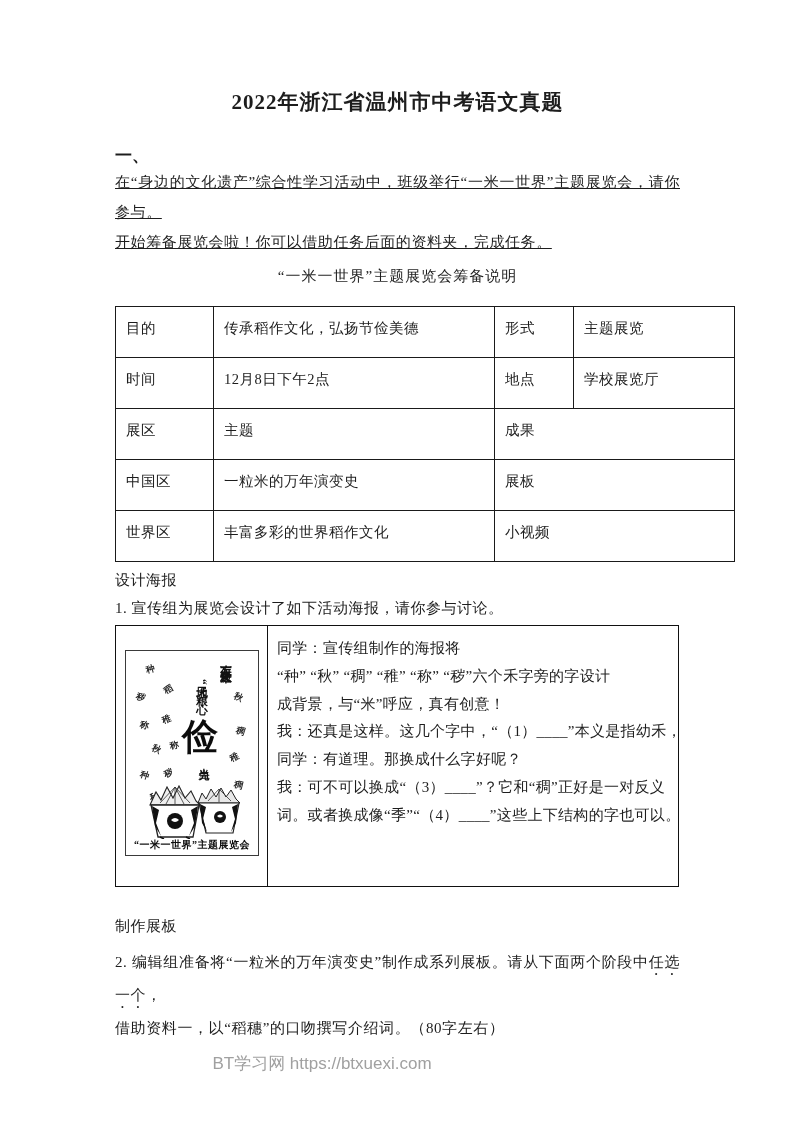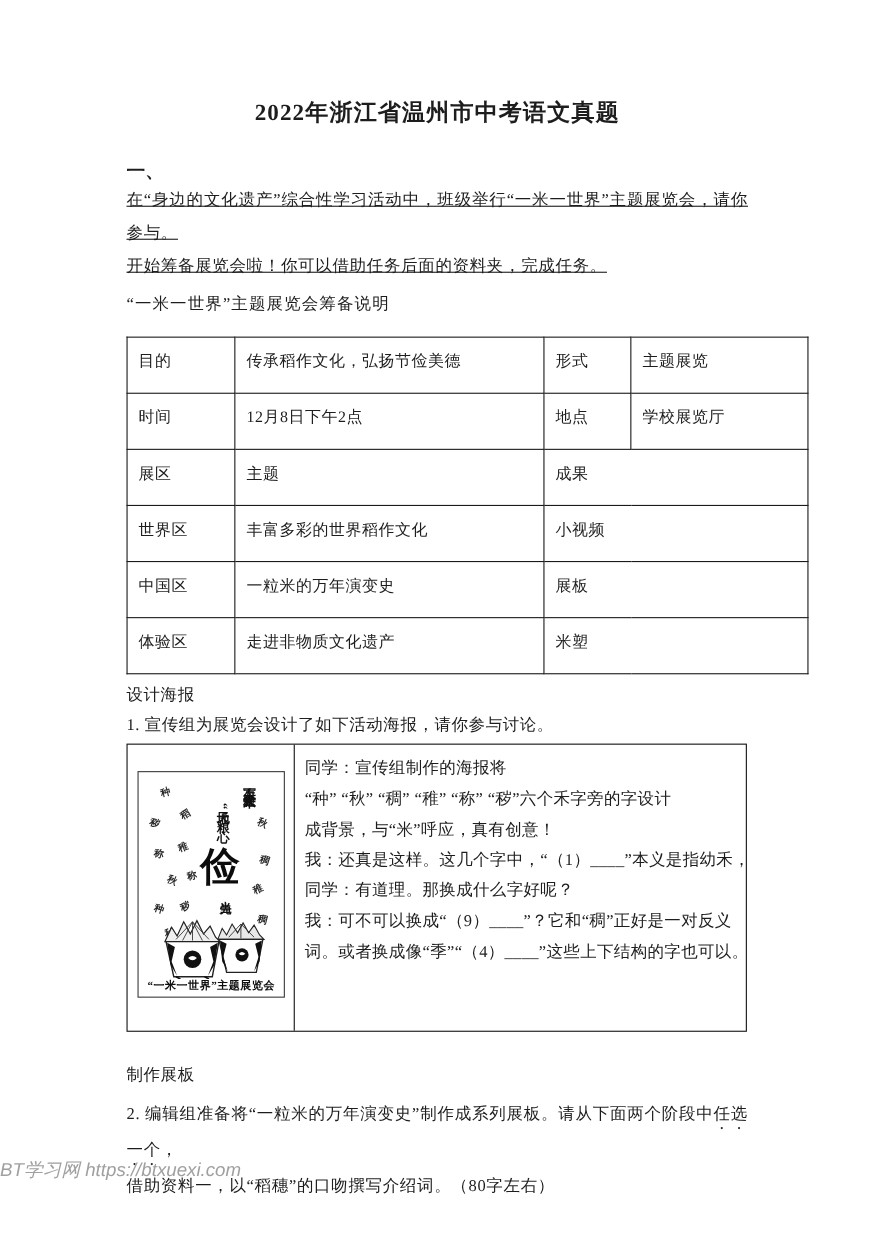--- a/index.html
+++ b/index.html
@@ -8,21 +8,21 @@
     font-family:"Liberation Serif","DejaVu Serif",serif;
     color:#1d1d1d;overflow:hidden;
   }
   .content{position:absolute;left:115px;top:0;width:565px;}
   .doc-title{
     margin-top:88px;text-align:center;font-size:21px;font-weight:bold;
     letter-spacing:1px;
   }
   .section-num{margin-top:28px;font-size:17px;font-weight:bold;}
   .intro{font-size:15px;line-height:30px;letter-spacing:0.6px;text-align:justify;text-decoration:underline;}
-  .tbl-caption{margin-top:10px;font-size:15px;letter-spacing:1px;}
+  .tbl-caption{margin-top:10px;text-align:center;font-size:15px;letter-spacing:1px;}
   table.prep{
     margin-top:20px;border-collapse:collapse;width:557px;table-layout:fixed;
     font-size:14.5px;letter-spacing:0.5px;
   }
   table.prep td{
     border:1px solid #1a1a1a;height:38px;vertical-align:middle;
     padding:2px 10px 10px 10px;
   }
   .col1{width:77px;} .col2{width:260px;} .col3{width:58px;} .col4{width:140px;}
   .sub-head{margin-top:9px;font-size:15px;letter-spacing:0.5px;}
@@ -76,22 +76,22 @@
   }
   .dlg-right{flex:1;padding:9px 8px 0 9px;}
   .dlg-line{font-size:15px;line-height:27.8px;letter-spacing:0.3px;white-space:nowrap;}
   .board-head{margin-top:30px;font-size:15px;letter-spacing:0.5px;}
   .board-q{margin-top:10px;font-size:15px;line-height:32px;letter-spacing:0.6px;text-align:justify;}
   .emph{
     -webkit-text-emphasis:filled dot;-webkit-text-emphasis-position:under right;
     text-emphasis:filled dot;text-emphasis-position:under right;
   }
   .footer{
-    position:absolute;left:0;top:1052px;width:644px;text-align:left;
-    font-size:17px;color:#a0a0a0;font-family:"Liberation Sans","DejaVu Sans",sans-serif;font-style:italic;
+    position:absolute;left:0;top:1052px;width:644px;text-align:center;
+    font-size:17px;color:#a0a0a0;font-family:"Liberation Sans","DejaVu Sans",sans-serif;
   }
 </style>
 </head>
 <body>
 
 <div class="content">
 
   <div class="doc-title">2022年浙江省温州市中考语文真题</div>
 
   <div class="section-num">一、</div>
@@ -116,33 +116,28 @@
       <td>12月8日下午2点</td>
       <td>地点</td>
       <td>学校展览厅</td>
     </tr>
     <tr>
       <td>展区</td>
       <td>主题</td>
       <td colspan="2">成果</td>
     </tr>
     <tr>
+      <td>中国区</td>
+      <td>一粒米的万年演变史</td>
+      <td colspan="2">展板</td>
+    </tr>
+    <tr>
       <td>世界区</td>
       <td>丰富多彩的世界稻作文化</td>
       <td colspan="2">小视频</td>
-    </tr>
-    <tr>
-      <td>中国区</td>
-      <td>一粒米的万年演变史</td>
-      <td colspan="2">展板</td>
-    </tr>
-    <tr>
-      <td>体验区</td>
-      <td>走进非物质文化遗产</td>
-      <td colspan="2">米塑</td>
     </tr>
   </tbody>
     </table>
 
   <div class="sub-head">设计海报</div>
   <div class="q-line">1. 宣传组为展览会设计了如下活动海报，请你参与讨论。</div>
 
   <div class="dlg-box">
     <div class="dlg-left">
       <div class="poster-frame">
@@ -189,21 +184,21 @@
         <div class="poster-caption">“一米一世界”主题展览会</div>
       </div>
     </div>
 
     <div class="dlg-right">
       <div class="dlg-line">同学：宣传组制作的海报将</div>
       <div class="dlg-line">“种” “秋” “稠” “稚” “称” “秽”六个禾字旁的字设计</div>
       <div class="dlg-line">成背景，与“米”呼应，真有创意！</div>
       <div class="dlg-line">我：还真是这样。这几个字中，“（1）____”本义是指幼禾，</div>
       <div class="dlg-line">同学：有道理。那换成什么字好呢？</div>
-      <div class="dlg-line">我：可不可以换成“（9）____”？它和“稠”正好是一对反义</div>
+      <div class="dlg-line">我：可不可以换成“（3）____”？它和“稠”正好是一对反义</div>
       <div class="dlg-line">词。或者换成像“季”“（4）____”这些上下结构的字也可以。</div>
     </div>
   </div>
 
   <div class="board-head">制作展板</div>
   <div class="board-q">
     <span>2. 编辑组准备将“一粒米的万年演变史”制作成系列展板。请从下面两个阶段中</span><span class="emph">任选一个</span><span>，</span><br>
     <span>借助资料一，以“稻穗”的口吻撰写介绍词。（80字左右）</span>
   </div>
 

